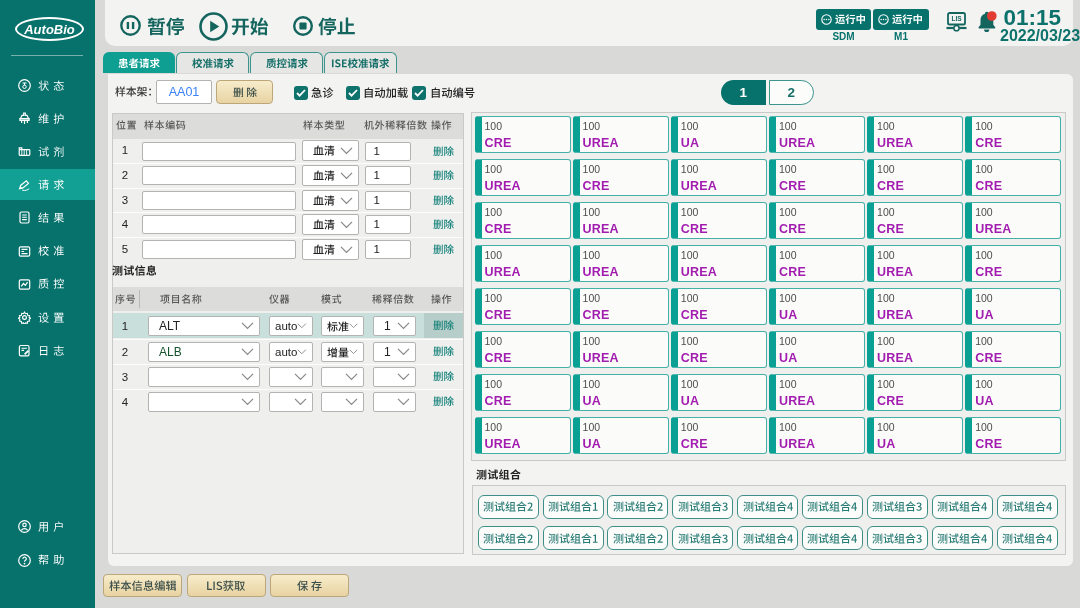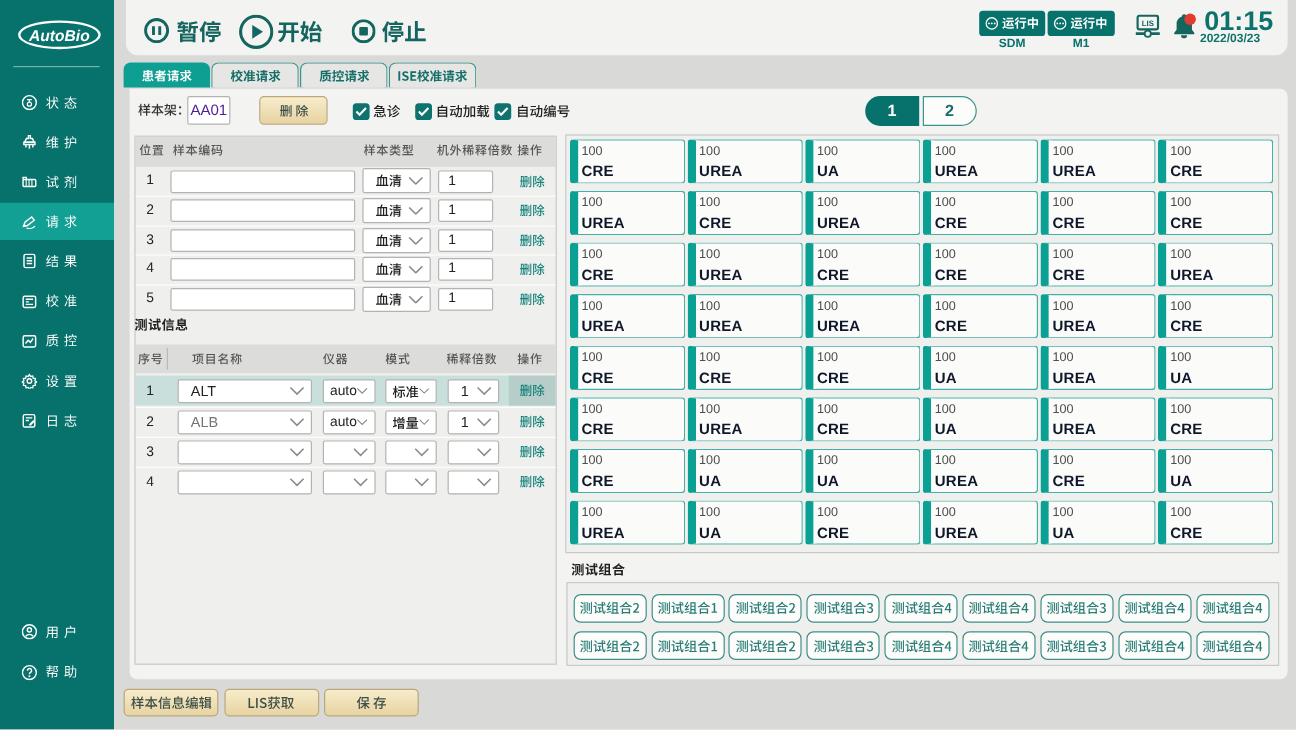--- a/index.html
+++ b/index.html
@@ -5,21 +5,21 @@
 body{font-family:"Liberation Sans",sans-serif;background:#d9d9d8}
 #app{position:relative;width:1080px;height:608px;overflow:hidden}
 .ab{position:absolute}
 .z{display:block}
 .flexc{display:flex;align-items:center;justify-content:center}
 .inp{background:#fff;border:1px solid #b3b3b2;border-radius:2px}
 .sel{background:#fff;border:1px solid #b3b3b2;border-radius:2px;display:flex;align-items:center}
 .chev{margin-left:auto;margin-right:5px}
 .card{position:absolute;width:96px;height:37px;background:#fbfbfa;border:1px solid #45b0a7;border-left:7px solid #0aa094;border-radius:3px;padding:2px 0 0 3px}
 .card .n{font-size:10.5px;color:#4d4d4d;line-height:14px}
-.card .t{font-size:12.5px;font-weight:bold;color:#0f172a;line-height:14px;margin-top:3.5px;letter-spacing:.2px}
+.card .t{font-size:12.5px;font-weight:bold;color:#a21caf;line-height:14px;margin-top:3.5px;letter-spacing:.2px}
 .combo{position:absolute;width:61px;height:24px;background:#fcfcfb;border:1px solid #3f8f88;border-radius:6px;display:flex;align-items:center;justify-content:center}
 .tanbtn{position:absolute;background:linear-gradient(#f7eccb,#e8d3a2);border:1px solid #bba77a;border-radius:4px;display:flex;align-items:center;justify-content:center}
 .cb{width:14px;height:14px;background:#0d736c;border-radius:3px;display:flex;align-items:center;justify-content:center}
 </style></head><body>
 <div id="app">
 <div class="ab" style="left:0;top:0;width:95px;height:608px;background:#07726c"></div>
     <div class="ab flexc" style="left:15px;top:17px;width:69px;height:24px;border:2px solid #fff;border-radius:50%;">
       <span style="color:#fff;font-weight:bold;font-style:italic;font-size:13px;">AutoBio</span>
     </div>
     <div class="ab" style="left:11px;top:55px;width:72px;height:1px;background:rgba(255,255,255,.45)"></div>
@@ -209,21 +209,21 @@
 <text x="11.5" y="9.4" font-size="6.5" font-weight="bold" fill="#15655f" text-anchor="middle" font-family="Liberation Sans,sans-serif">LIS</text>
 <path d="M1.5 16h20" stroke="#15655f" stroke-width="2.2"></path>
 <circle cx="11.5" cy="16.2" r="2.6" fill="#f1f1f0" stroke="#15655f" stroke-width="1.5"></circle>
     </svg>
     <svg class="ab" style="left:975px;top:10px" width="23" height="22" viewBox="0 0 23 22">
 <path d="M6.6 2.2a1.9 1.9 0 013.8 0A6.6 6.6 0 0115 8.6v4.6l1.9 2.6a.75.75 0 01-.6 1.2H.9a.75.75 0 01-.6-1.2l1.9-2.6V8.6A6.6 6.6 0 016.6 2.2z" fill="#15655f" transform="translate(3.3,1.5)"></path>
 <path d="M9.1 19.4a2.6 2.6 0 005.2 0z" fill="#15655f"></path>
 <circle cx="16.8" cy="6" r="4.8" fill="#e23b31"></circle>
     </svg>
     <div class="ab" style="left:1000px;top:8px;width:61px;text-align:right;color:#0e726c;font-weight:bold;font-size:22.5px;letter-spacing:0;line-height:20px">01:15</div>
-    <div class="ab" style="left:1000px;top:26.5px;width:61px;color:#0e726c;font-weight:bold;font-size:10px">2022/03/23</div>
+    <div class="ab" style="left:1000px;top:26.5px;width:61px;text-align:right;color:#0e726c;font-weight:bold;font-size:16px">2022/03/23</div>
     <div class="ab flexc" style="left:103px;top:52.3px;width:72px;height:21.2px;background:#0f9e92;border-radius:6px 6px 0 0">
       <svg class="z" width="42.0" height="10.5" viewBox="0 -880 4000 1000" fill="#fff">
         <use href="#g60a3w700" x="0"></use>
         <use href="#g8005w700" x="1000"></use>
         <use href="#g8bf7w700" x="2000"></use>
         <use href="#g6c42w700" x="3000"></use>
       </svg>
     </div>
     <div class="ab flexc" style="left:176px;top:52.3px;width:73px;height:21.2px;background:#e6e6e5;border:1px solid #3a958d;border-bottom:none;border-radius:6px 6px 0 0">
       <svg class="z" width="42.0" height="10.5" viewBox="0 -880 4000 1000" fill="#156f68">
@@ -254,21 +254,21 @@
     </div>
     <div class="ab" style="left:108px;top:73.5px;width:965px;height:492px;background:#f3f3f2;border-radius:0 6px 6px 6px"></div>
     <div class="ab" style="left:115px;top:86px">
       <svg class="z" width="43.2" height="10.8" viewBox="0 -880 4000 1000" fill="#333">
         <use href="#g6837w500" x="0"></use>
         <use href="#g672cw500" x="1000"></use>
         <use href="#g67b6w500" x="2000"></use>
         <use href="#gff1aw500" x="3000"></use>
       </svg>
     </div>
-    <div class="ab inp flexc" style="left:156px;top:80px;width:36px;height:24px;font-size:12.5px;color:#4c1d95">AA01</div>
+    <div class="ab inp flexc" style="left:156px;top:80px;width:56px;height:24px;font-size:12.5px;color:#3b82f6">AA01</div>
     <div class="ab tanbtn" style="left:216px;top:80px;width:57px;height:24px">
       <svg class="z" width="24.0" height="10.8" viewBox="0 -880 2225 1000" fill="#3c4f49">
         <use href="#g5220w500" x="0"></use>
         <use href="#g20w500" x="1000"></use>
         <use href="#g9664w500" x="1225"></use>
       </svg>
     </div>
     <div class="ab cb" style="left:294px;top:85.5px">
       <svg width="10" height="8" viewBox="0 0 10 8">
         <path d="M1 4l2.6 2.6L9 1" stroke="#fff" stroke-width="1.8" fill="none"></path>
@@ -536,21 +536,21 @@
     </div>
     <div class="ab" style="left:432.5px;top:320px">
       <svg class="z" width="21.0" height="10.5" viewBox="0 -880 2000 1000" fill="#17837b">
         <use href="#g5220w500" x="0"></use>
         <use href="#g9664w500" x="1000"></use>
       </svg>
     </div>
     <div class="ab" style="left:113px;top:339px;width:350px;height:1px;background:#fdfdfc"></div>
     <div class="ab" style="left:115px;top:344px;width:20px;text-align:center;font-size:11.5px;color:#222;line-height:16px">2</div>
     <div class="ab sel" style="left:148px;top:342px;width:112px;height:20px">
-      <span style="margin-left:10px;font-size:12px;color:#737373">ALB</span>
+      <span style="margin-left:10px;font-size:12px;color:#14532d">ALB</span>
       <svg class="chev" width="13" height="7.5" viewBox="0 0 13 7.5">
         <path d="M1 .9l5.5 5.5L12 .9" stroke="#8a8a8a" stroke-width="1.3" fill="none"></path>
       </svg>
     </div>
     <div class="ab sel" style="left:269px;top:342px;width:44px;height:20px">
       <span style="margin-left:5px;font-size:11.5px;color:#222">auto</span>
       <svg class="chev" width="13" height="7.5" viewBox="0 0 13 7.5">
         <path d="M1 .9l5.5 5.5L12 .9" stroke="#8a8a8a" stroke-width="1.3" fill="none"></path>
       </svg>
     </div>

